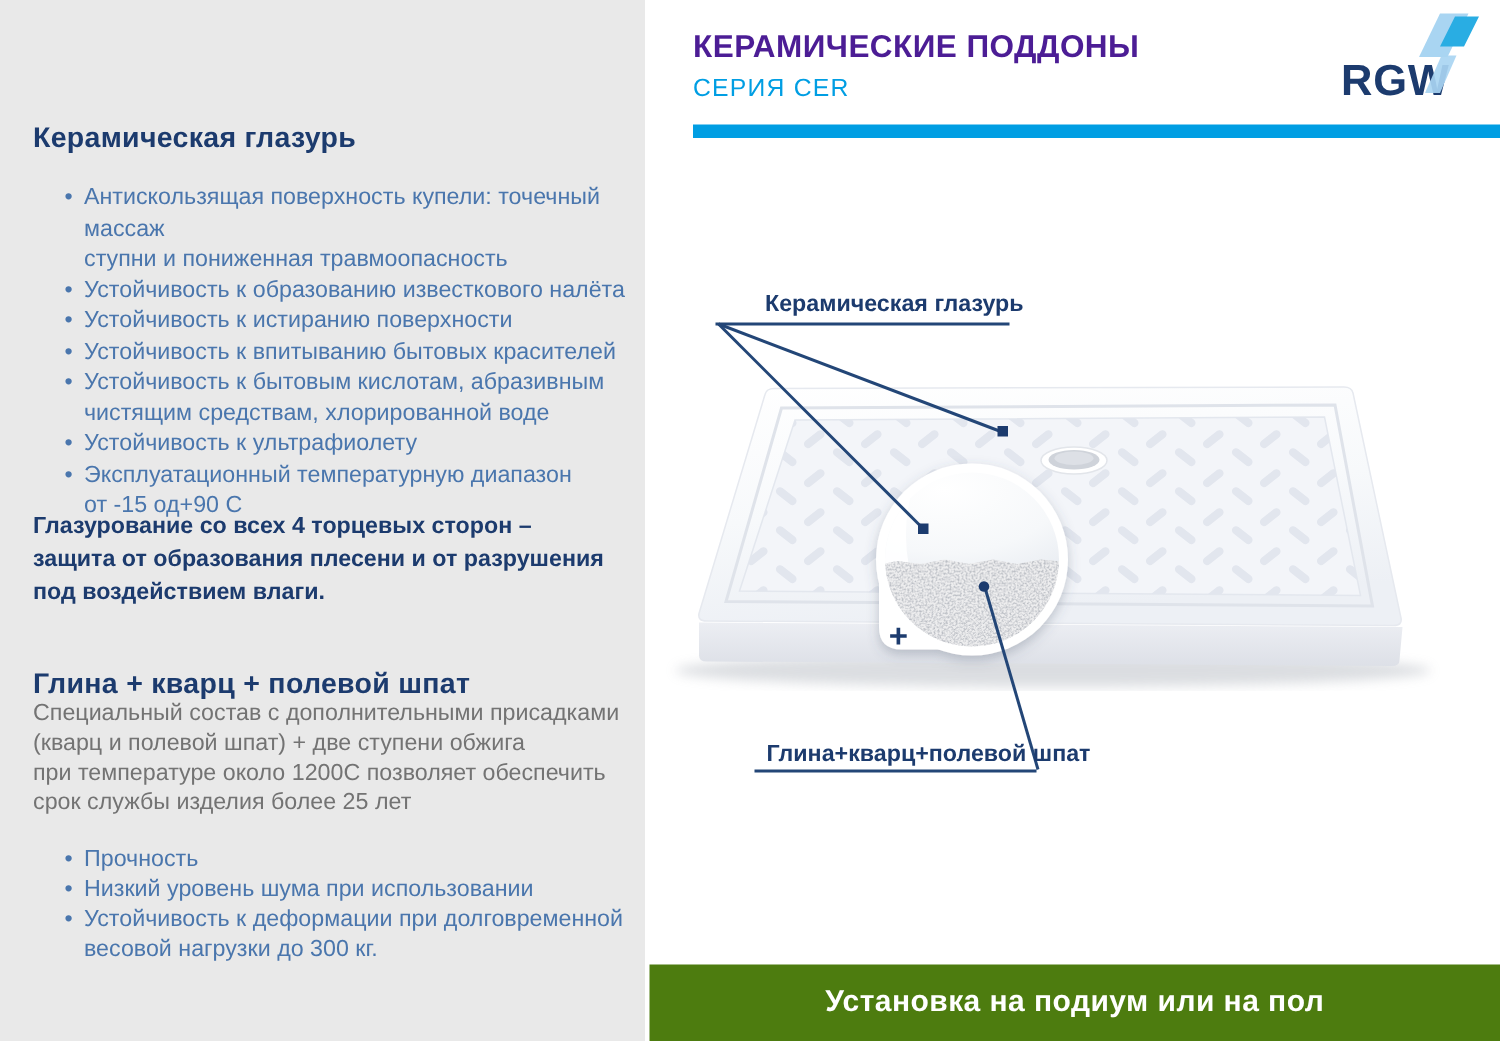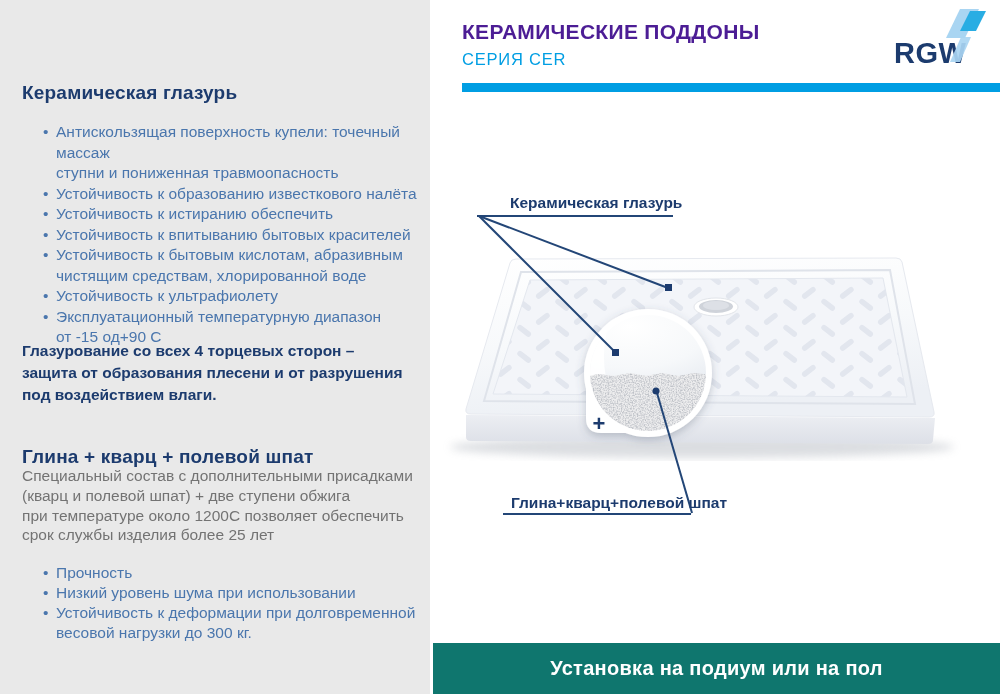--- a/index.html
+++ b/index.html
@@ -25,36 +25,36 @@
   .list2{line-height:20px;}
   
   .page-title{left:462px;top:20px;font-size:21px;letter-spacing:.3px;color:#4c1d95;font-weight:bold;}
   .page-subtitle{left:462px;top:50px;font-size:16.5px;letter-spacing:.8px;color:#009ee3;}
   .accent-bar{left:462px;top:83px;width:538px;height:9px;background:#009ee3;}
   
   .callout-label{font-size:15.5px;font-weight:bold;color:#1c3b6e;white-space:nowrap;}
   .callout-glaze{left:510px;top:194px;}
   .callout-clay{left:511px;top:494px;}
   
-  .footer-banner{left:433px;top:643px;width:567px;height:51px;background:#0f766e;
+  .footer-banner{left:433px;top:643px;width:567px;height:51px;background:#4d7c0f;
     display:flex;align-items:center;justify-content:center;}
   .footer-banner span{color:#ffffff;font-size:20px;font-weight:bold;letter-spacing:.3px;}
   svg{display:block;}
 </style>
 </head>
 <body>
 
 <div class="abs left-panel">
   <div class="abs section-heading h-navy" style="top:82px">Керамическая глазурь</div>
 
   <ul class="abs feature-list" style="top:106px">
     <li>Антискользящая поверхность купели: точечный массаж
 ступни и пониженная травмоопасность</li>
     <li>Устойчивость к образованию известкового налёта</li>
-    <li>Устойчивость к истиранию обеспечить</li>
+    <li>Устойчивость к истиранию поверхности</li>
     <li>Устойчивость к впитыванию бытовых красителей</li>
     <li>Устойчивость к бытовым кислотам, абразивным
 чистящим средствам, хлорированной воде</li>
     <li>Устойчивость к ультрафиолету</li>
     <li>Эксплуатационный температурную диапазон
 от -15 од+90 С</li>
   </ul>
 
   <div class="abs highlight" style="top:340px">Глазурование со всех 4 торцевых сторон –
 защита от образования плесени и от разрушения

